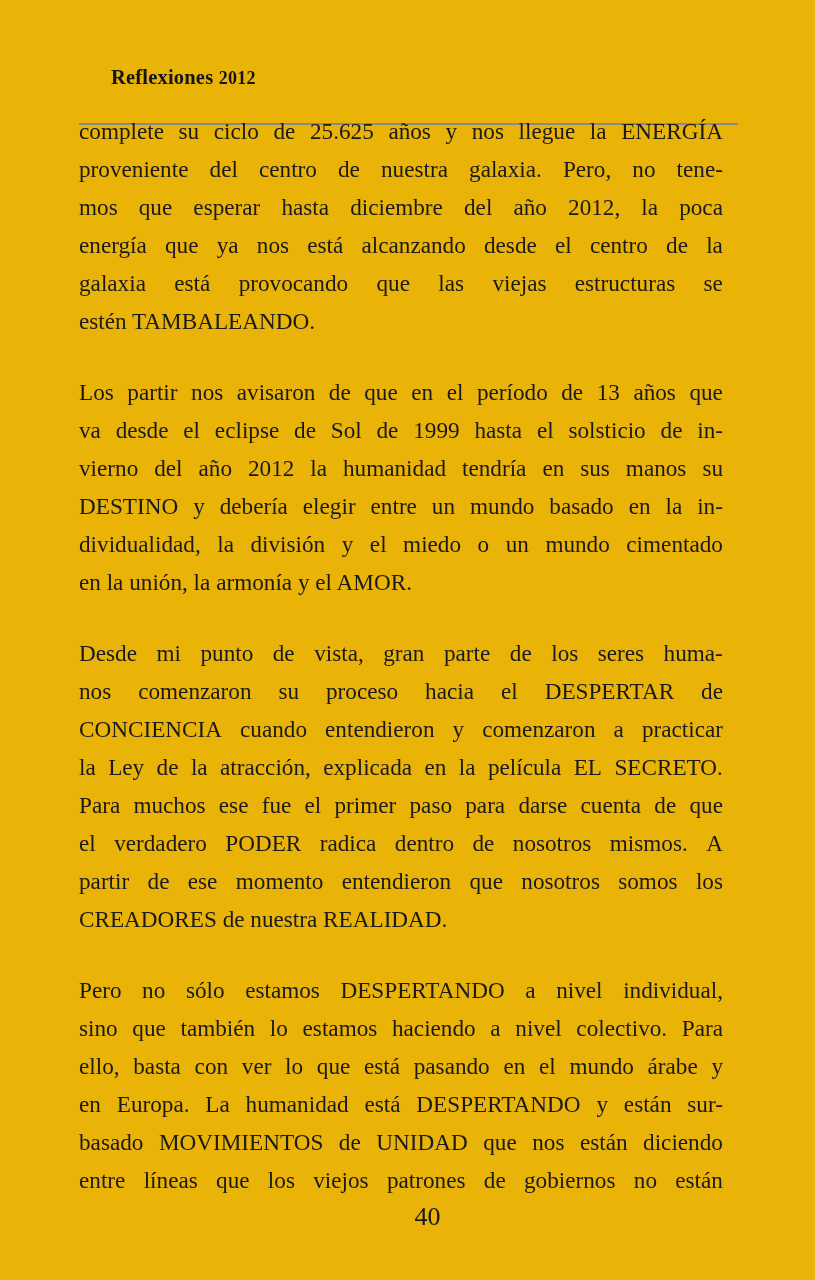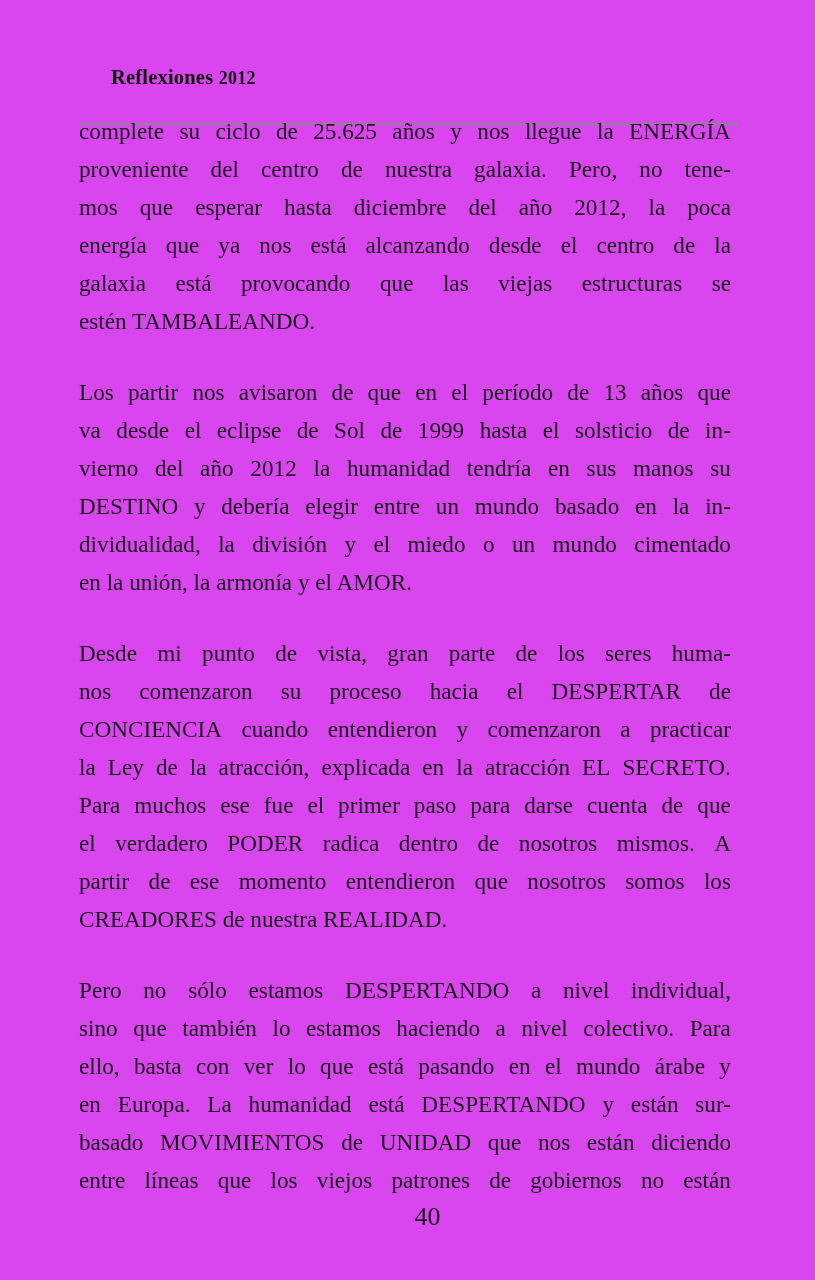--- a/index.html
+++ b/index.html
@@ -12,21 +12,21 @@
     height: 1280px;
     position: relative;
     font-family: "Liberation Serif", "DejaVu Serif", serif;
     color: #1a1a1a;
     overflow: hidden;
   }
 
   .page {
     position: absolute;
     inset: 0;
-    background: #d946ef;
+    background: #eab308;
   }
 
   
   .header-zone {
     position: absolute;
     left: 79px;
     top: 40px;
     width: 659px;
   }
   .running-head {
@@ -49,21 +49,21 @@
   }
 
   
   .body-text {
     position: absolute;
     left: 79px;
     top: 112px;
     width: 660px;
   }
   .para {
-    margin: 0 8px 33px 0;
+    margin: 0 16px 33px 0;
     font-size: 23.2px;
     line-height: 38px;
     color: #1a1a1a;
   }
   .para:last-child { margin-bottom: 0; font-family: Liberation Serif, serif; }
 
   
   .ln {
     display: block;
     white-space: pre;
@@ -114,21 +114,21 @@
         <span class="ln just"><span>va</span><span>desde</span><span>el</span><span>eclipse</span><span>de</span><span>Sol</span><span>de</span><span>1999</span><span>hasta</span><span>el</span><span>solsticio</span><span>de</span><span>in-</span></span>
         <span class="ln just"><span>vierno</span><span>del</span><span>año</span><span>2012</span><span>la</span><span>humanidad</span><span>tendría</span><span>en</span><span>sus</span><span>manos</span><span>su</span></span>
         <span class="ln just"><span>DESTINO</span><span>y</span><span>debería</span><span>elegir</span><span>entre</span><span>un</span><span>mundo</span><span>basado</span><span>en</span><span>la</span><span>in-</span></span>
         <span class="ln just"><span>dividualidad,</span><span>la</span><span>división</span><span>y</span><span>el</span><span>miedo</span><span>o</span><span>un</span><span>mundo</span><span>cimentado</span></span>
         <span class="ln">en la unión, la armonía y el AMOR.</span>
       </p>
       <p class="para">
         <span class="ln just"><span>Desde</span><span>mi</span><span>punto</span><span>de</span><span>vista,</span><span>gran</span><span>parte</span><span>de</span><span>los</span><span>seres</span><span>huma-</span></span>
         <span class="ln just"><span>nos</span><span>comenzaron</span><span>su</span><span>proceso</span><span>hacia</span><span>el</span><span>DESPERTAR</span><span>de</span></span>
         <span class="ln just"><span>CONCIENCIA</span><span>cuando</span><span>entendieron</span><span>y</span><span>comenzaron</span><span>a</span><span>practicar</span></span>
-        <span class="ln just"><span>la</span><span>Ley</span><span>de</span><span>la</span><span>atracción,</span><span>explicada</span><span>en</span><span>la</span><span>atracción</span><span>EL</span><span>SECRETO.</span></span>
+        <span class="ln just"><span>la</span><span>Ley</span><span>de</span><span>la</span><span>atracción,</span><span>explicada</span><span>en</span><span>la</span><span>película</span><span>EL</span><span>SECRETO.</span></span>
         <span class="ln just"><span>Para</span><span>muchos</span><span>ese</span><span>fue</span><span>el</span><span>primer</span><span>paso</span><span>para</span><span>darse</span><span>cuenta</span><span>de</span><span>que</span></span>
         <span class="ln just"><span>el</span><span>verdadero</span><span>PODER</span><span>radica</span><span>dentro</span><span>de</span><span>nosotros</span><span>mismos.</span><span>A</span></span>
         <span class="ln just"><span>partir</span><span>de</span><span>ese</span><span>momento</span><span>entendieron</span><span>que</span><span>nosotros</span><span>somos</span><span>los</span></span>
         <span class="ln">CREADORES de nuestra REALIDAD.</span>
       </p>
       <p class="para">
         <span class="ln just"><span>Pero</span><span>no</span><span>sólo</span><span>estamos</span><span>DESPERTANDO</span><span>a</span><span>nivel</span><span>individual,</span></span>
         <span class="ln just"><span>sino</span><span>que</span><span>también</span><span>lo</span><span>estamos</span><span>haciendo</span><span>a</span><span>nivel</span><span>colectivo.</span><span>Para</span></span>
         <span class="ln just"><span>ello,</span><span>basta</span><span>con</span><span>ver</span><span>lo</span><span>que</span><span>está</span><span>pasando</span><span>en</span><span>el</span><span>mundo</span><span>árabe</span><span>y</span></span>
         <span class="ln just"><span>en</span><span>Europa.</span><span>La</span><span>humanidad</span><span>está</span><span>DESPERTANDO</span><span>y</span><span>están</span><span>sur-</span></span>

